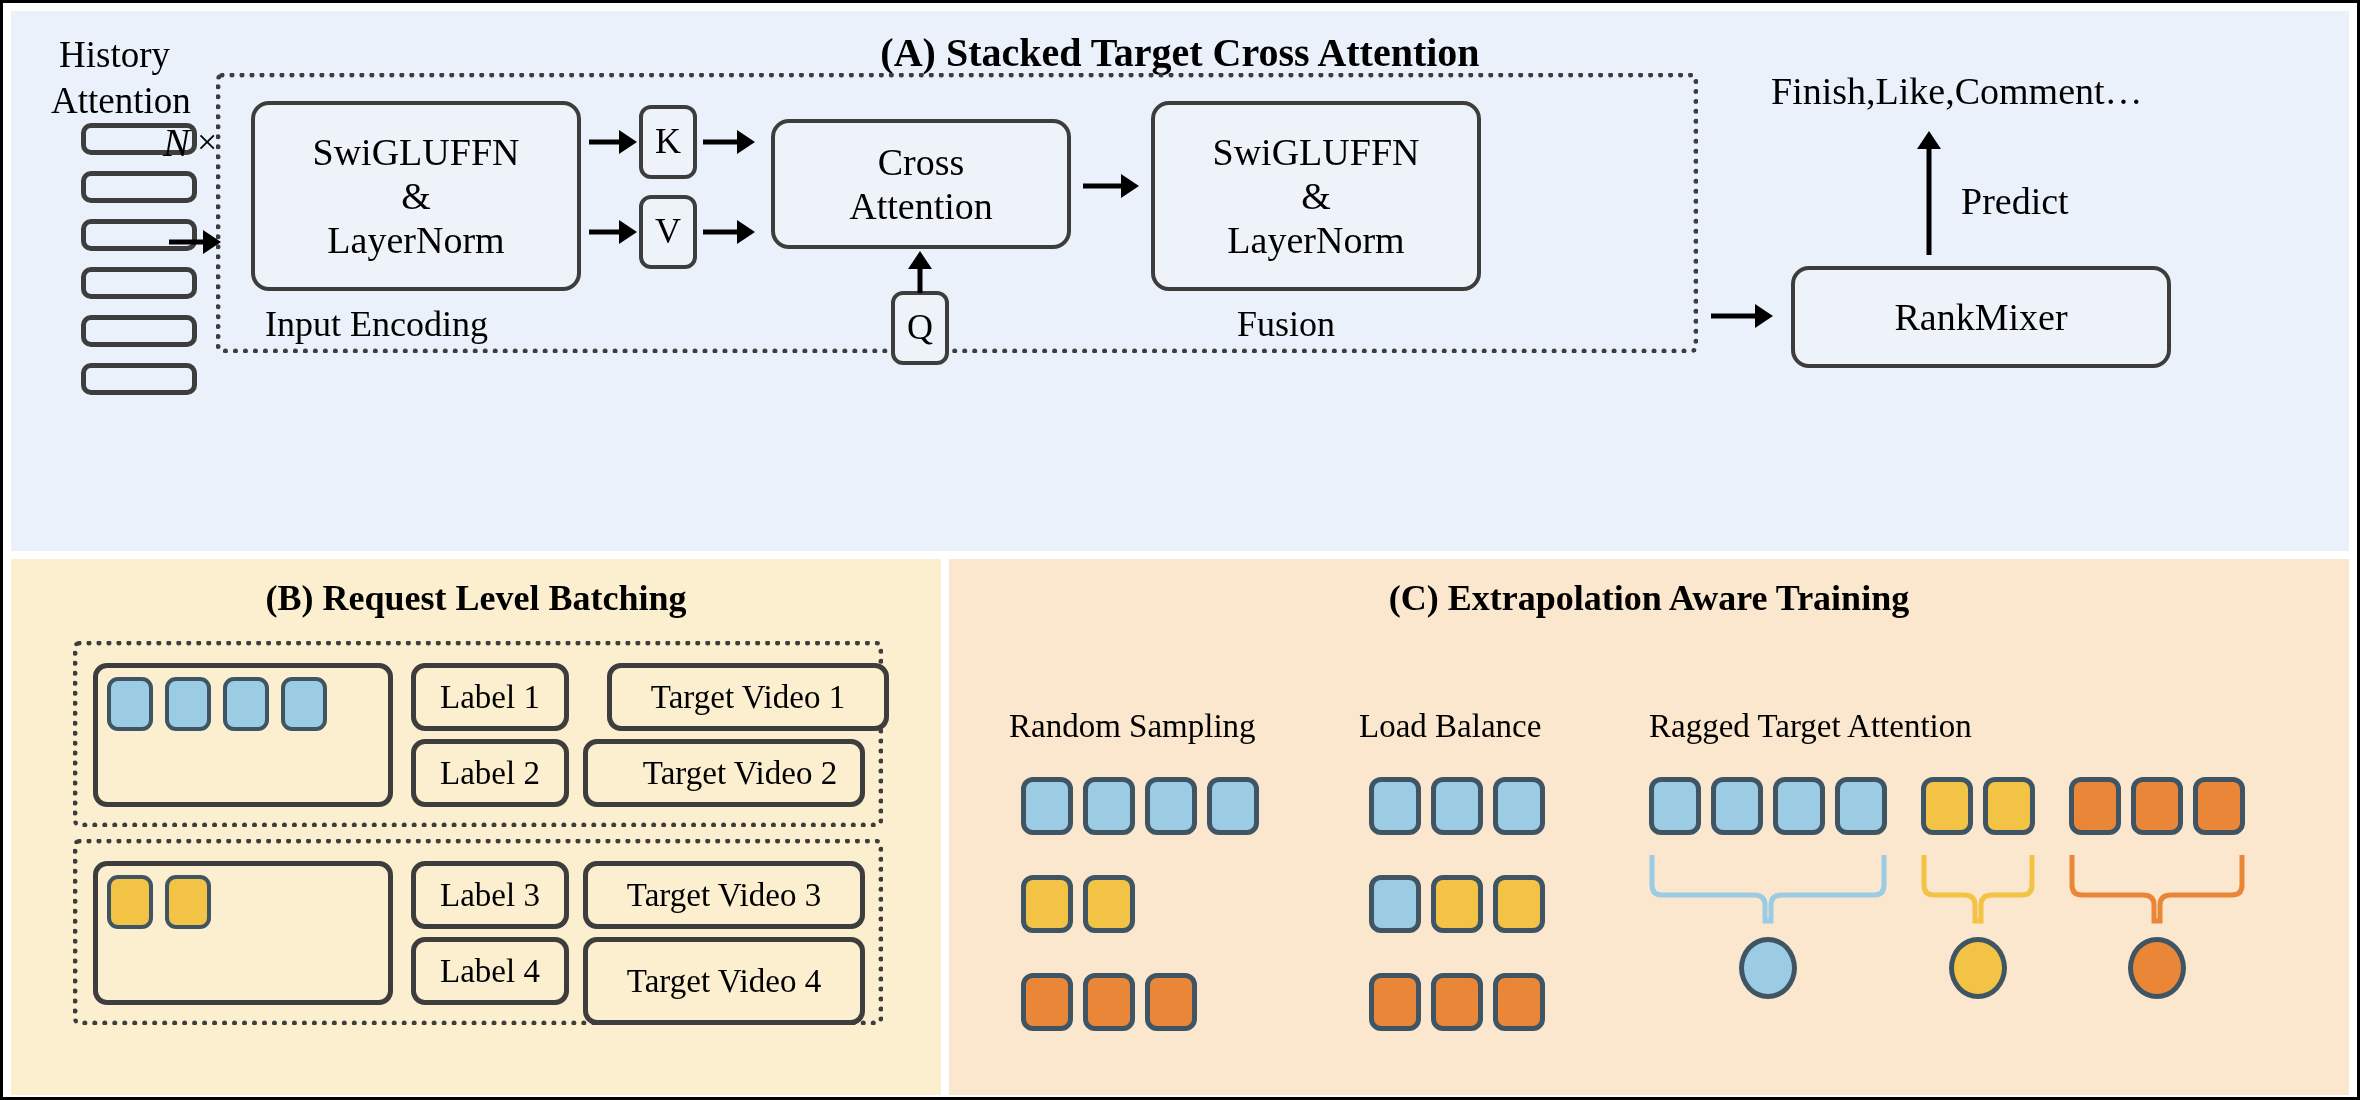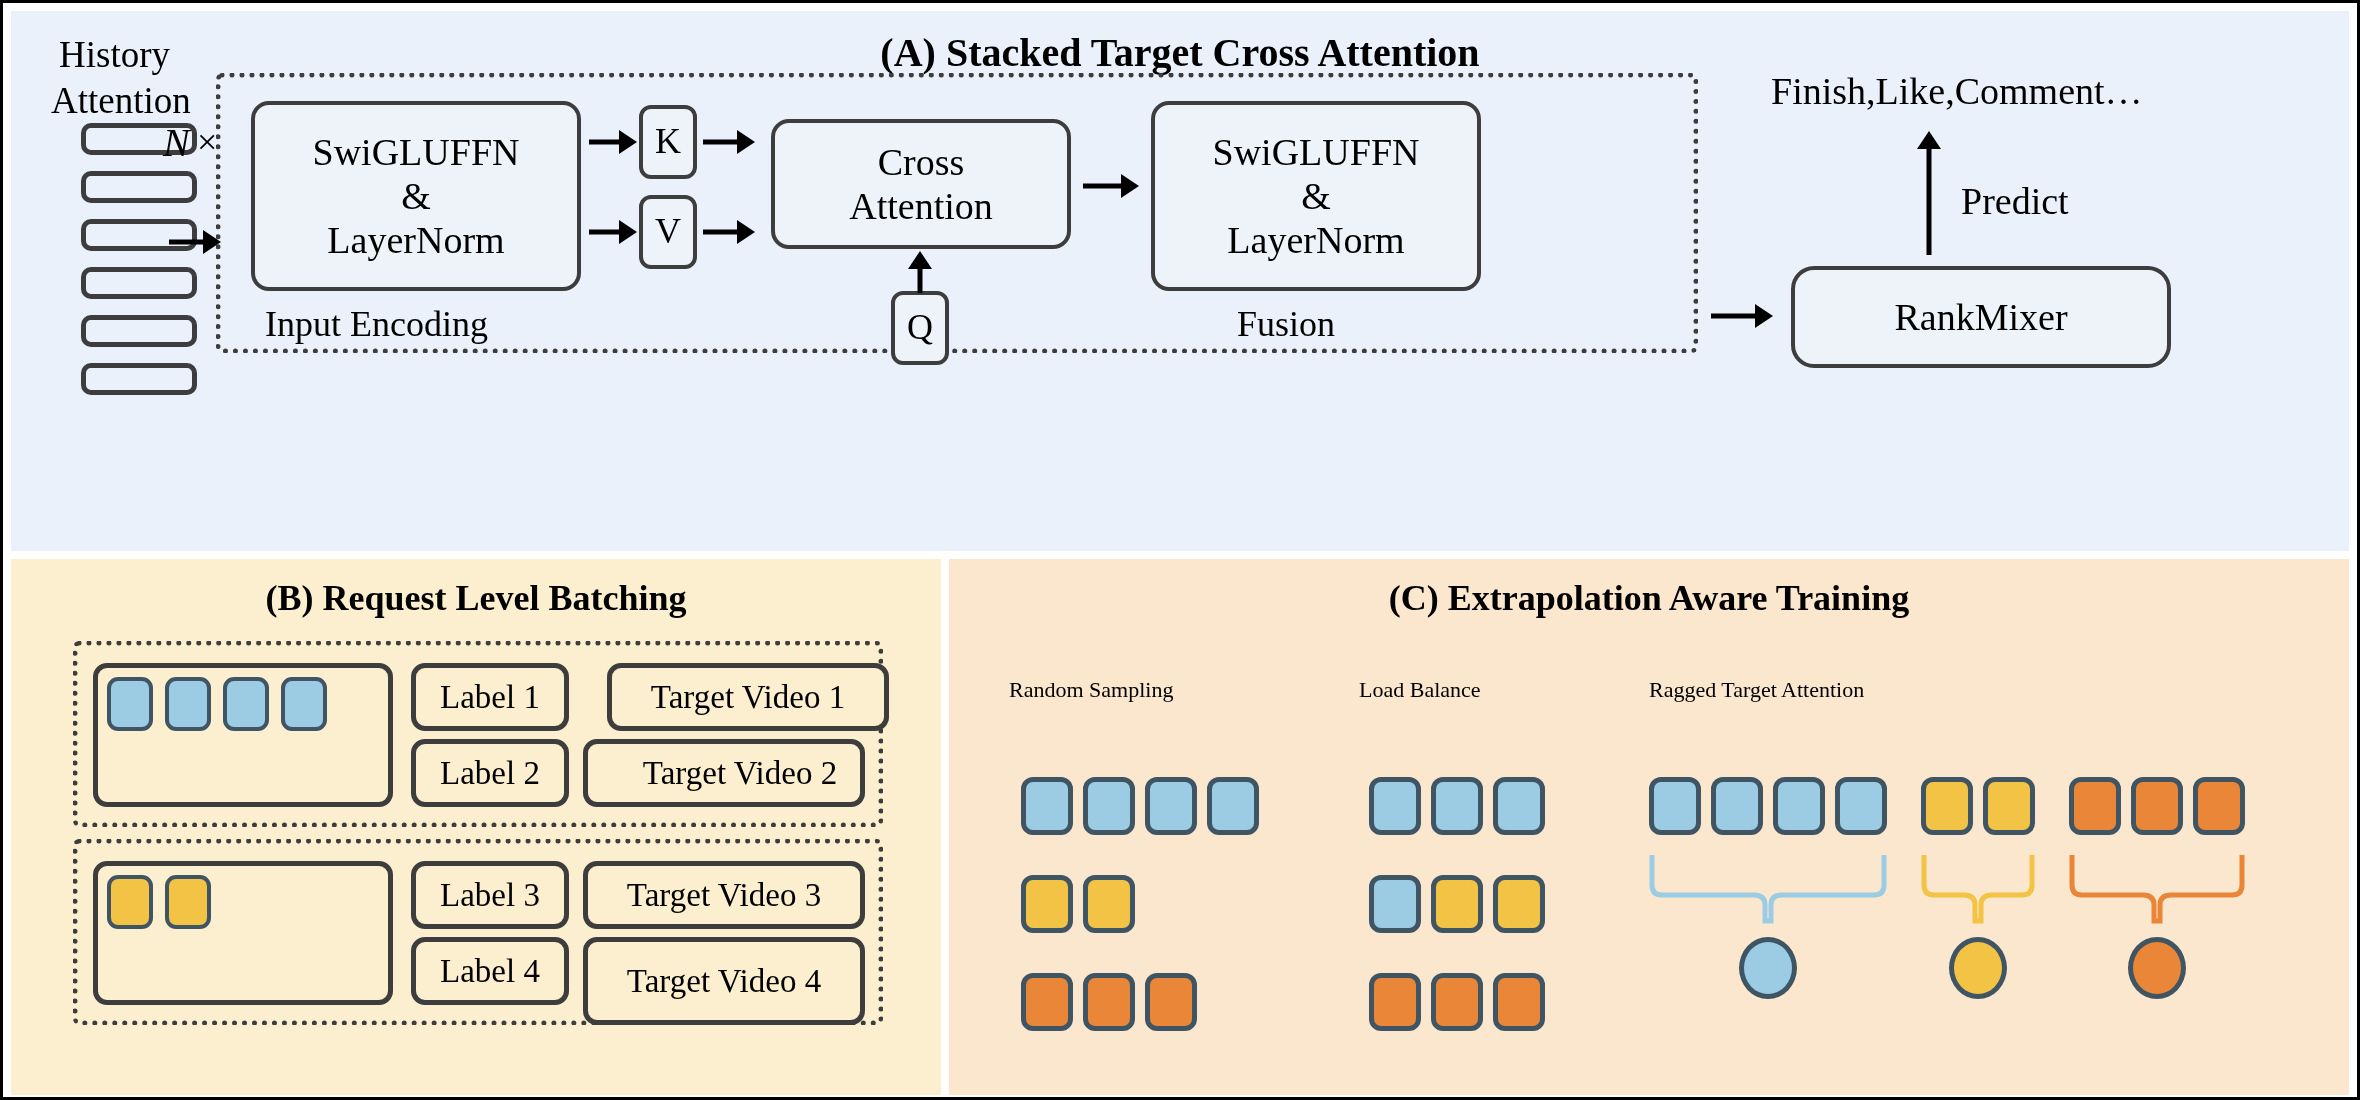--- a/index.html
+++ b/index.html
@@ -144,21 +144,21 @@
     position: absolute;
     border: 5px solid #3d3d3d;
     border-radius: 14px;
     background: #fcefcf;
     display: flex; align-items: center; justify-content: center;
     font-size: 33px; color: #000; white-space: nowrap;
   }
 
   .c-sub-title {
     position: absolute;
-    font-size: 22px; color: #000; white-space: nowrap;
+    font-size: 33px; color: #000; white-space: nowrap; margin-top: 31px;
   }
 </style>
 </head>
 <body>
 
 <div id="root">
 
   <div class="panel" id="panel-a">
     <div class="panel-title">(A) Stacked Target Cross Attention</div>
 
@@ -238,21 +238,21 @@
       <span>&amp;</span>
       <span>LayerNorm</span>
     </div>
     <div class="plain-label" style="left:1226px; top:292px; font-size:36px;">Fusion</div>
 
     <div class="arrow-r" style="left:1700px; top:292px; width:62px; height:26px;">
       <div class="shaft" style="width:44px;"></div>
         <div class="head" style="left:44px;"></div>
     </div>
 
-    <div class="rbox" style="left:1780px; top:255px; width:380px; height:102px; font-size:38px;border-radius:23px;">
+    <div class="rbox" style="left:1780px; top:255px; width:380px; height:102px; font-size:38px;">
       <span>RankMixer</span>
     </div>
 
     <div class="arrow-u" style="left:1905px; top:120px; width:26px; height:124px;">
       <div class="head"></div>
         <div class="shaft" style="height:110px;"></div>
     </div>
     <div class="plain-label" style="left:1950px; top:168px; font-size:38px;">Predict</div>
 
     <div class="plain-label" style="left:1760px; top:58px; font-size:38px;text-align:right;">Finish,Like,Comment…</div>

